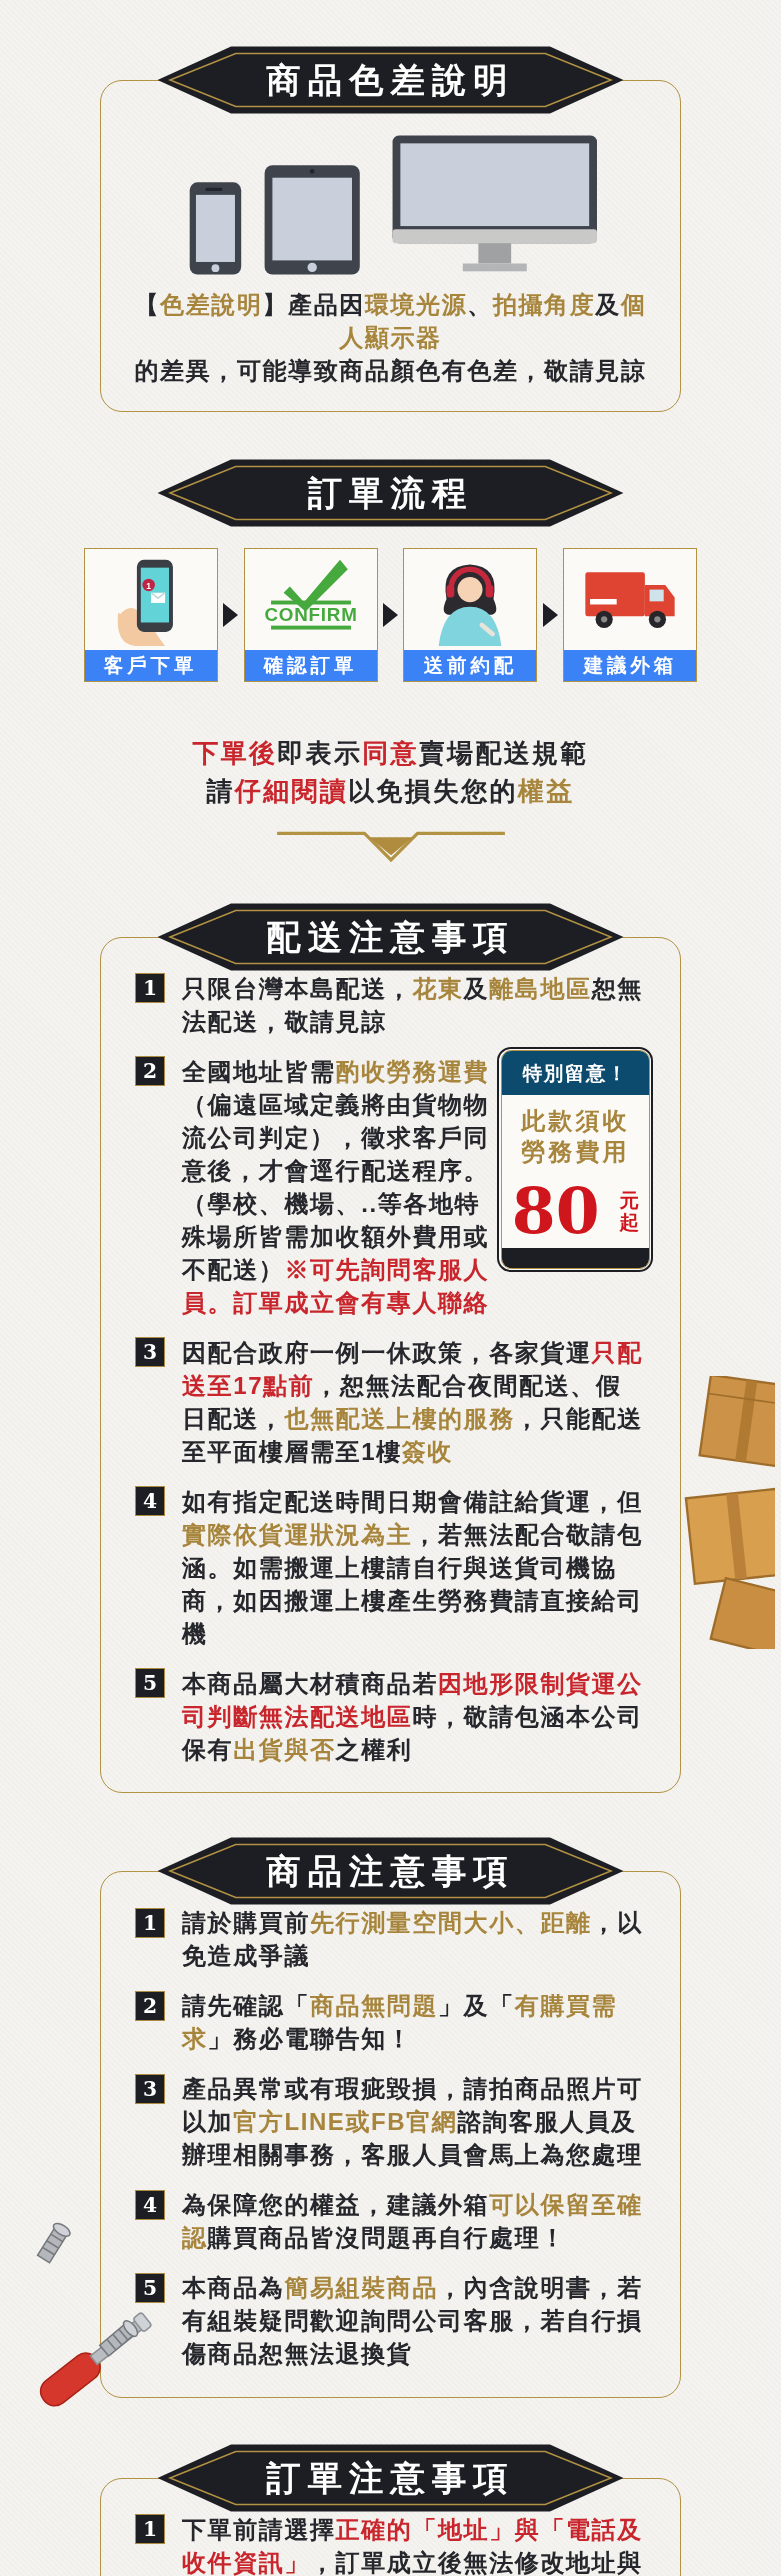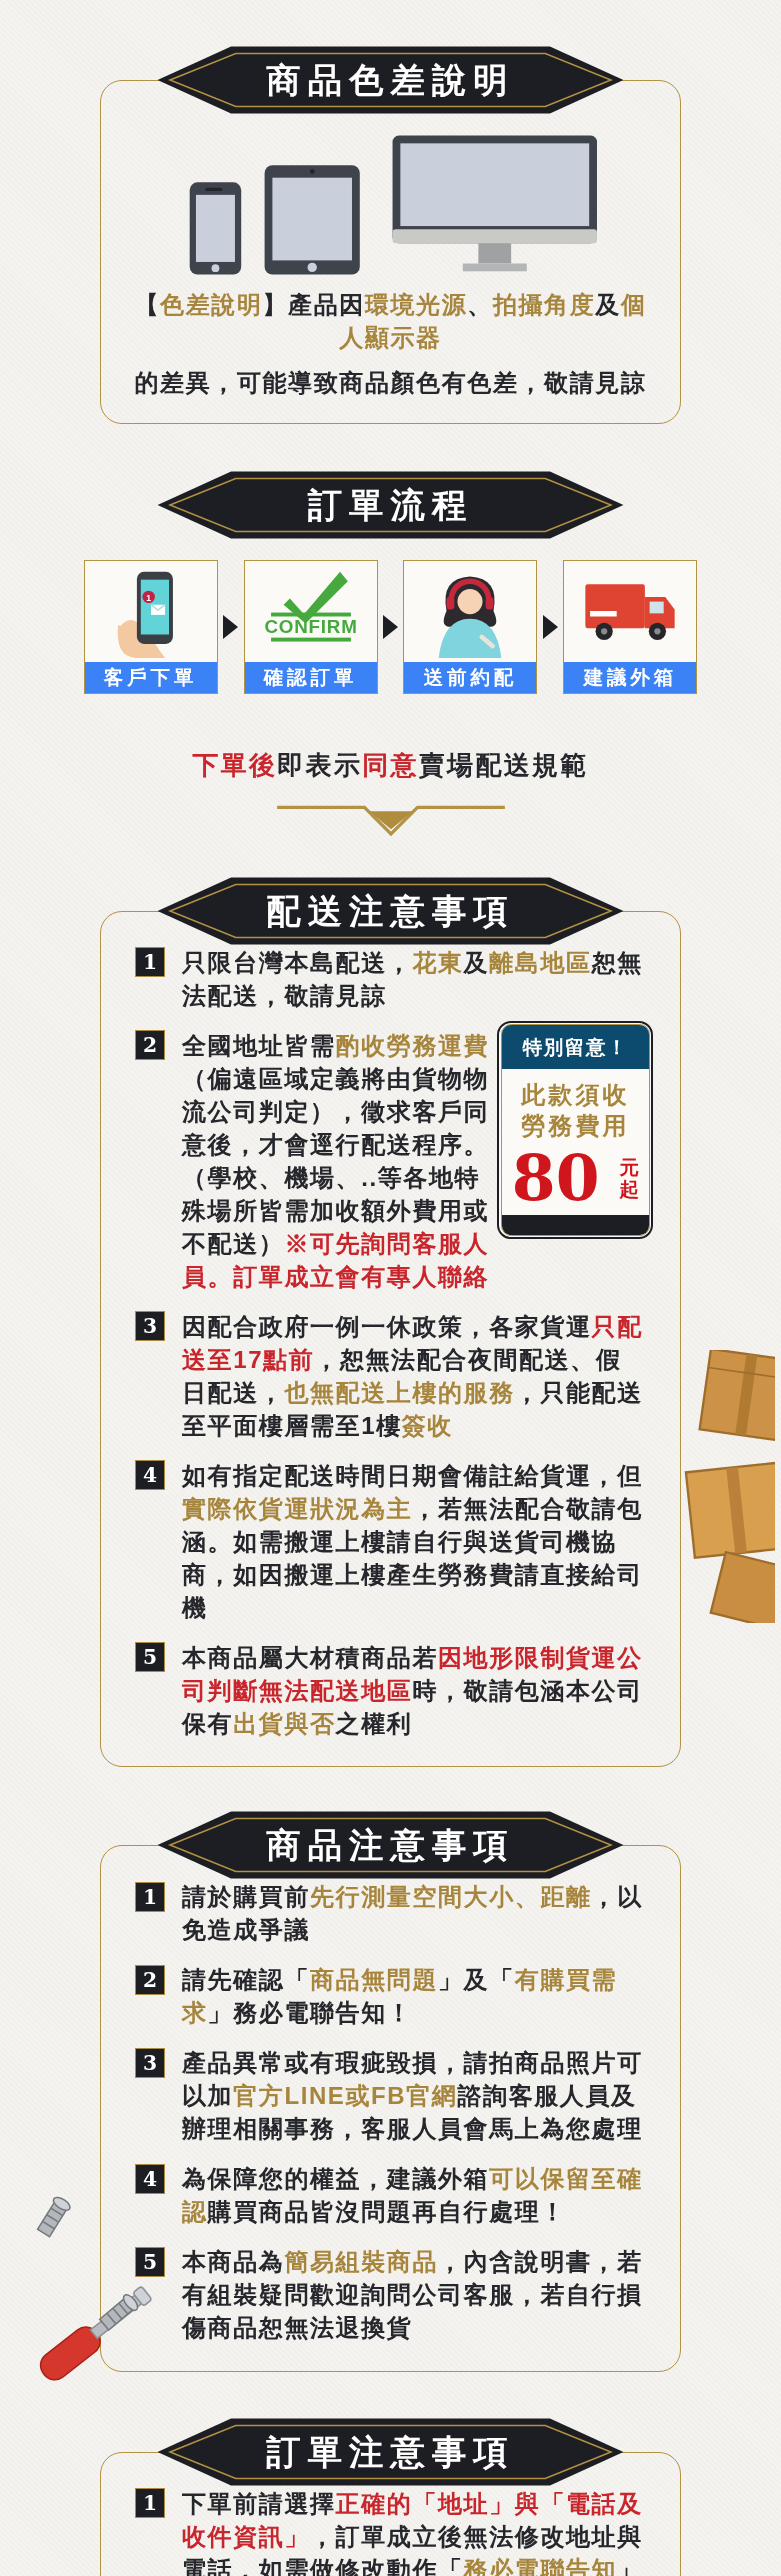--- a/index.html
+++ b/index.html
@@ -51,21 +51,21 @@
   .divider{display:block;margin:17px auto 0;}
   
   .special{
     position:absolute;right:26.6px;top:109px;width:156px;z-index:2;
     border:2.3px solid #1d1e23;border-radius:14px;background:#fbfaf7;box-sizing:border-box;padding:1.6px;
   }
   .special-in{border:1.6px solid #b29243;border-radius:10.2px;overflow:hidden;}
   .sp-head{background:#0c4a6e;color:#fff;text-align:center;font-size:19.5px;font-weight:bold;letter-spacing:1.6px;padding:8.6px 0;}
   .sp-line{color:#a7853c;font-size:24px;font-weight:bold;letter-spacing:3.1px;text-align:center;line-height:31px;}
   .sp-body{padding:9.4px 0 4.7px;}
-  .sp-price-row{display:flex;align-items:center;justify-content:center;gap:20px;margin-top:6px;}
+  .sp-price-row{display:flex;align-items:center;justify-content:center;gap:20px;margin-top:13px;}
   .sp-price{font-family:"DejaVu Serif",serif;font-size:63px;line-height:63px;font-weight:bold;color:#cf161d;}
   .sp-units{display:flex;flex-direction:column;color:#cf161d;font-size:19.5px;font-weight:bold;line-height:22.7px;}
   .sp-foot{background:#1d1e23;height:20.3px;}
   .itext-narrow{max-width:316px;}
   
   .boxes-decor{position:absolute;right:0;z-index:4;}
   .tools-decor{position:absolute;left:0;z-index:4;}
   svg{display:block;}
 </style>
 </head>
@@ -99,21 +99,21 @@
 
           <g>
             <rect x="282" y="2" width="262" height="138" rx="8" fill="#3f434c"></rect>
             <rect x="292" y="12" width="242" height="106" fill="#c9d0dc"></rect>
             <rect x="282" y="122" width="262" height="18" rx="4" fill="#c9c9c7"></rect>
             <rect x="392" y="140" width="42" height="26" fill="#9fa1a3"></rect>
             <rect x="372" y="166" width="82" height="10" fill="#b3b5b6"></rect>
           </g>
         </svg>
         <div class="caption"><span class="c-black">【</span><span class="c-gold">色差說明</span><span class="c-black">】產品因</span><span class="c-gold">環境光源</span><span class="c-black">、</span><span class="c-gold">拍攝角度</span><span class="c-black">及</span><span class="c-gold">個人顯示器</span></div>
-        <div class="caption" style="margin-top:12px"><span class="c-black">的差異，可能導致商品顏色有色差，敬請見諒</span></div>
+        <div class="caption" style="margin-top:0"><span class="c-black">的差異，可能導致商品顏色有色差，敬請見諒</span></div>
       </div>
     </div>
   </section>
 
   <section>
     <svg class="banner" style="margin-top:45px" width="469" height="72" viewBox="0 0 600 92">
       <polygon points="2,46 96,3 504,3 598,46 504,89 96,89" fill="#1d1e23"></polygon>
       <polygon points="18,46 102,12 498,12 582,46 498,80 102,80" fill="none" stroke="#b29243" stroke-width="2"></polygon>
       <text x="300" y="61" text-anchor="middle" font-size="44" fill="#ffffff">訂單流程</text>
     </svg>
@@ -176,20 +176,21 @@
               <circle cx="32" cy="86" r="4" fill="#8a8a8a"></circle>
             <circle cx="100" cy="86" r="11" fill="#26262a"></circle>
               <circle cx="100" cy="86" r="4" fill="#8a8a8a"></circle>
           </svg>
         </div>
         <div class="lbl">建議外箱</div>
       </div>
     </div>
 
     <div class="rednote"><span class="c-red">下單後</span><span class="c-black">即表示</span><span class="c-red">同意</span><span class="c-black">賣場配送規範</span></div>
+    <div class="rednote" style="margin-top:0"><span class="c-black">請</span><span class="c-red">仔細閱讀</span><span class="c-black">以免損失您的</span><span class="c-gold">權益</span></div>
 
     <svg class="divider" width="234" height="44" viewBox="0 0 300 56">
       <polyline points="4,8 116,8 150,42 184,8 296,8" fill="none" stroke="#b29243" stroke-width="4"></polyline>
       <polygon points="122,13 178,13 150,36" fill="#b08c3e"></polygon>
     </svg>
   </section>
 
   <section style="position:relative;">
     <svg class="banner" style="margin-top:30px" width="469" height="72" viewBox="0 0 600 92">
       <polygon points="2,46 96,3 504,3 598,46 504,89 96,89" fill="#1d1e23"></polygon>

